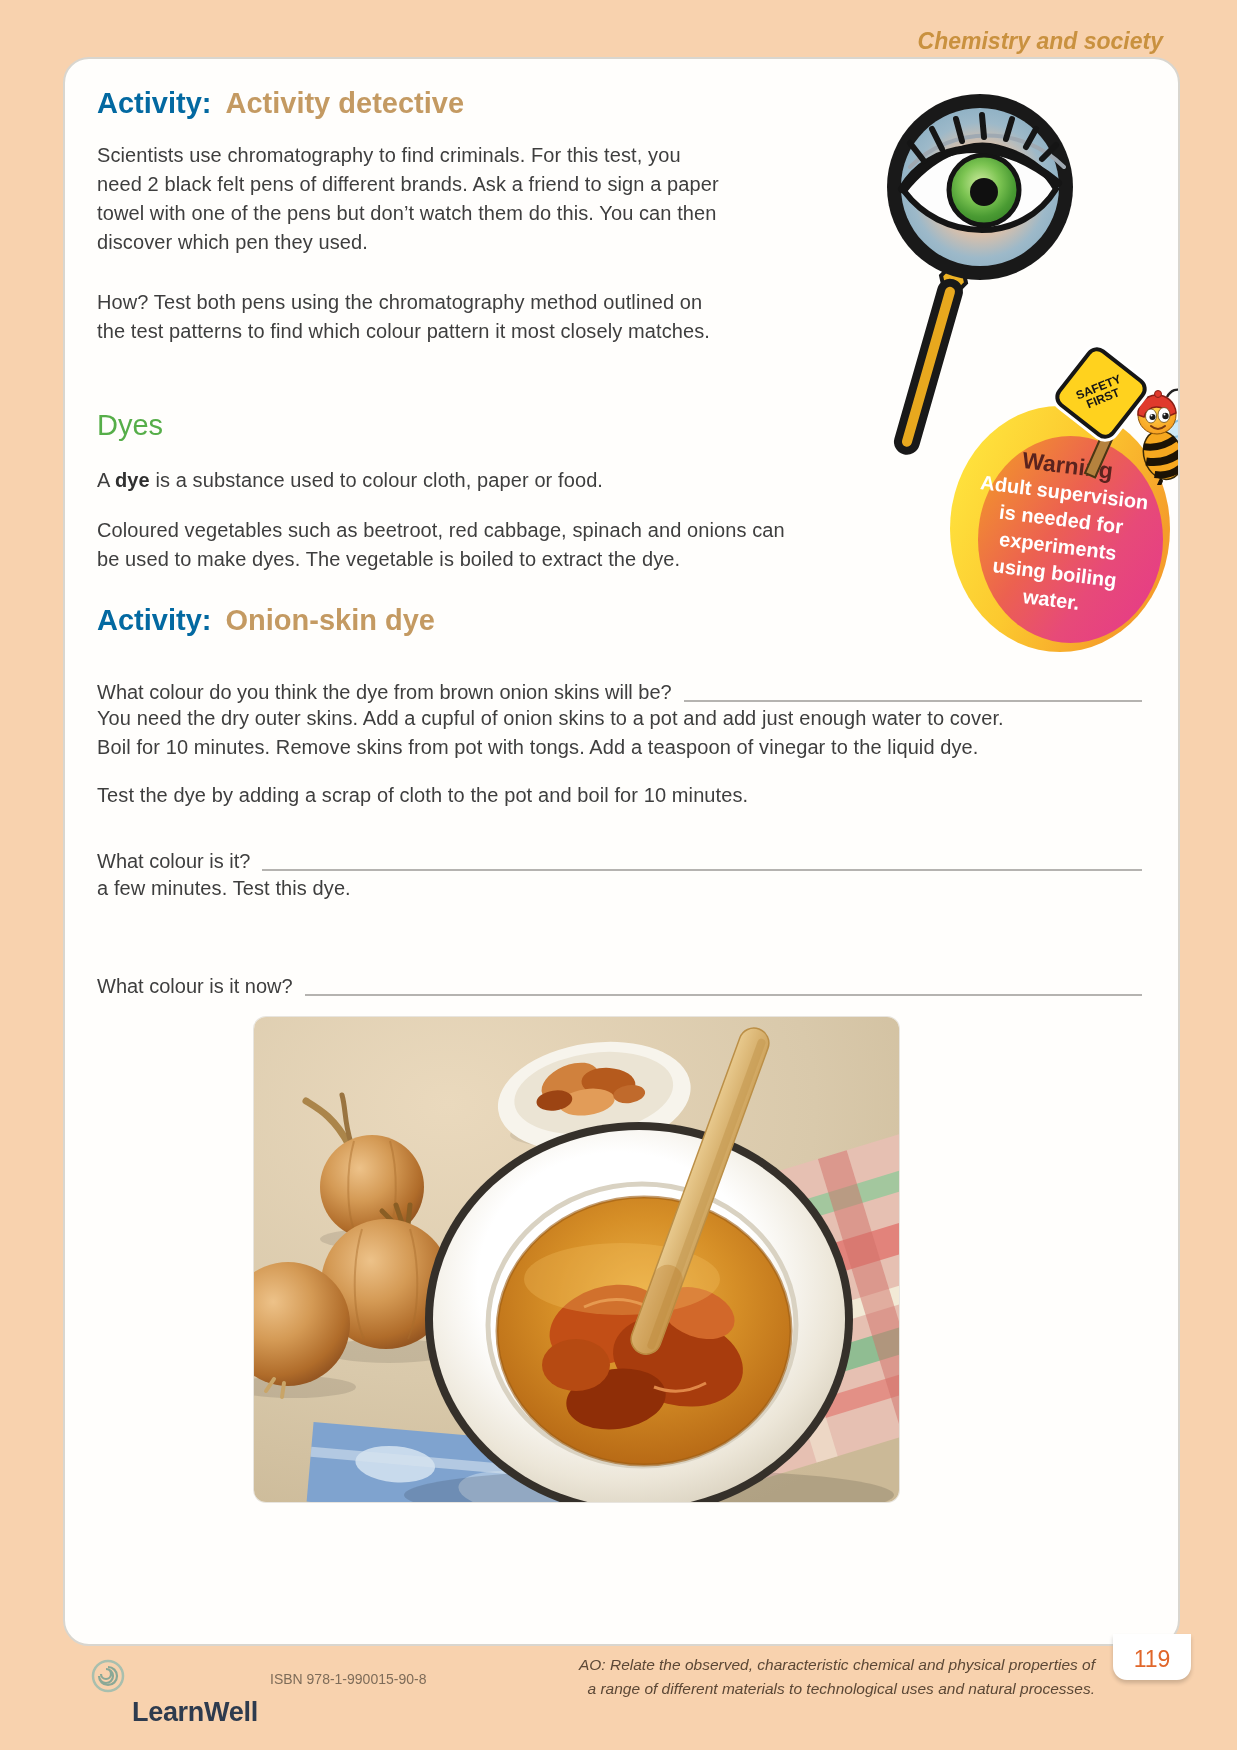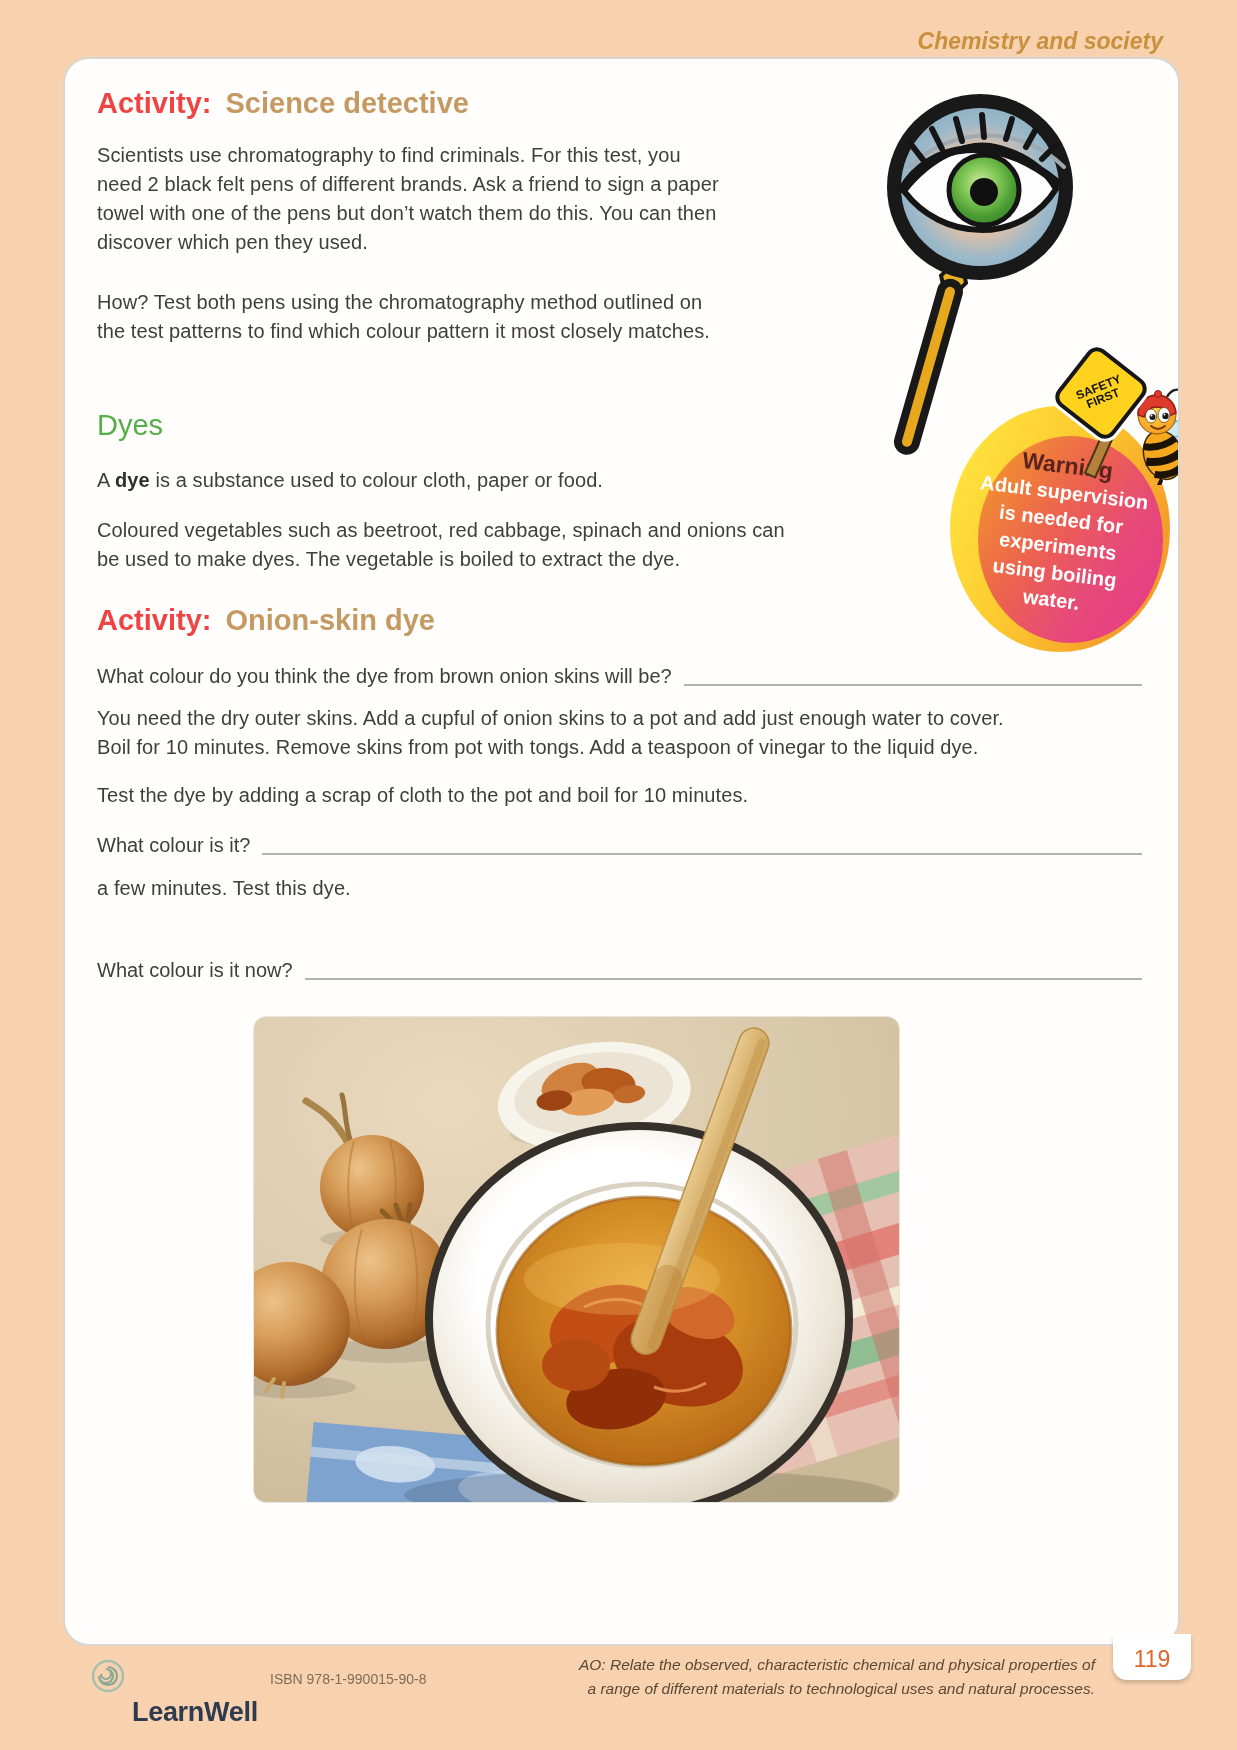--- a/index.html
+++ b/index.html
@@ -2,26 +2,26 @@
 <html><head>
 <meta charset="utf-8">
 <style>
   html,body{margin:0;padding:0;}
   .page{position:relative;width:1237px;height:1750px;background:#f8d2ae;overflow:hidden;
         font-family:"Liberation Sans","DejaVu Sans",sans-serif;color:#3e3e3e;}
   .hdr{position:absolute;top:28px;right:74px;font-size:23px;font-weight:bold;font-style:italic;color:#c9913f;}
   .card{position:absolute;left:63px;top:57px;width:1113px;height:1585px;background:#fffefc;
         border:2px solid #d9d6cf;border-radius:26px;overflow:hidden;}
   .act-h{position:absolute;left:32px;font-size:29px;white-space:nowrap;}
-  .act-label{font-weight:800;color:#ef4444;}
+  .act-label{font-weight:800;color:#0369a1;}
   .act-title{font-weight:600;color:#c49a62;margin-left:6px;}
   .dyes-h{position:absolute;left:32px;font-size:29px;font-weight:400;color:#56ae49;}
   .para{position:absolute;left:32px;}
   .ln{height:29px;line-height:29px;font-size:20px;white-space:nowrap;letter-spacing:.1px;}
-  .q-row{position:absolute;left:32px;right:36px;display:flex;align-items:baseline;height:29px;font-size:20px;}
+  .q-row{position:absolute;left:32px;right:36px;display:flex;align-items:baseline;height:29px;font-size:20px;margin-top:16px;}
   .q-row .q-label{white-space:nowrap;line-height:29px;}
   .fill-line{flex:1;border-bottom:2px solid #b5b3b0;margin-left:12px;align-self:flex-end;margin-bottom:5px;}
   
   .bubble{position:absolute;left:885px;top:347px;width:220px;height:246px;border-radius:50%;
           background:linear-gradient(115deg,#ffe43e 8%,#fcc92f 45%,#f59d2a 82%);}
   .bubble-inner{position:absolute;left:28px;top:30px;right:7px;bottom:9px;border-radius:50%;
           background:linear-gradient(125deg,#f2942c 8%,#ec6150 42%,#e74a78 66%,#e63c87 92%);}
   .bubble-text{position:absolute;inset:0;transform:rotate(7deg);text-align:center;padding-top:46px;box-sizing:border-box;}
   .warn-title{font-size:23px;font-weight:800;color:#5a231e;}
   .warn-ln{font-size:20px;line-height:27px;font-weight:600;color:#ffffff;}
@@ -51,21 +51,21 @@
 <body>
 
 <div class="page">
 
   <div class="hdr">Chemistry and society</div>
 
   <div class="card">
 
     <div class="act-h" style="top:28px;">
       <span class="act-label">Activity:</span>
-      <span class="act-title">Science detective</span>
+      <span class="act-title">Activity detective</span>
     </div>
 
     <div class="para" style="top:82px;">
       <div class="ln">Scientists use chromatography to find criminals. For this test, you</div>
       <div class="ln">need 2 black felt pens of different brands. Ask a friend to sign a paper</div>
       <div class="ln">towel with one of the pens but don’t watch them do this. You can then</div>
       <div class="ln">discover which pen they used.</div>
     </div>
 
     <div class="para" style="top:229px;">

